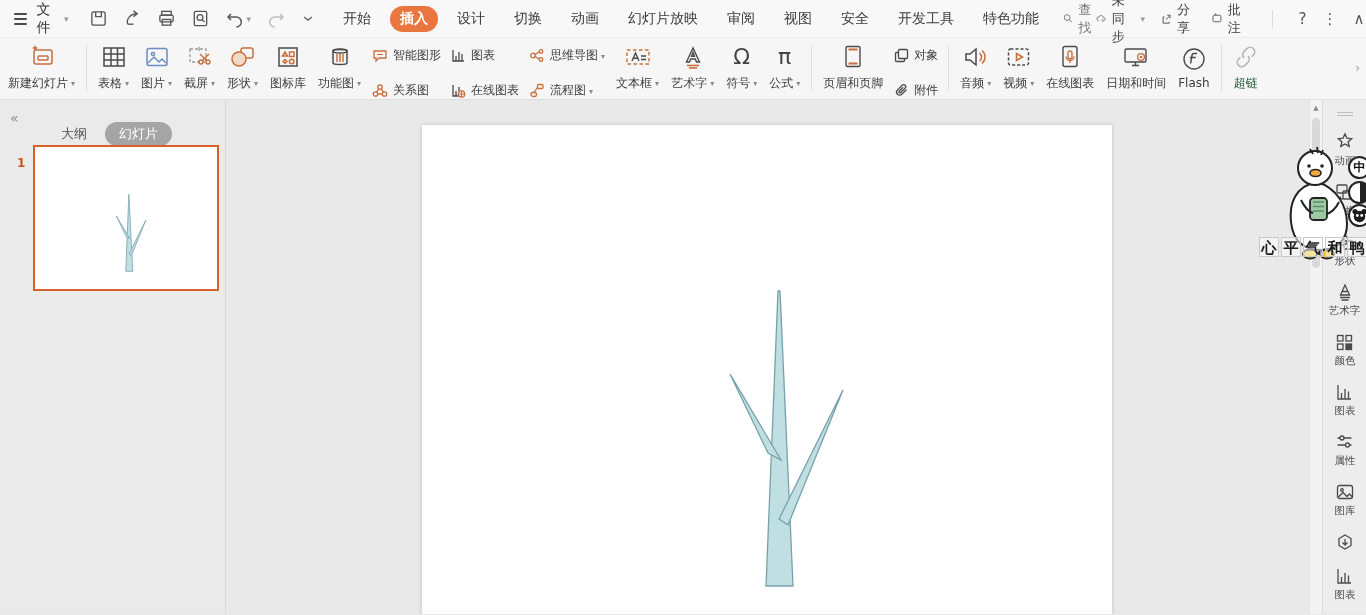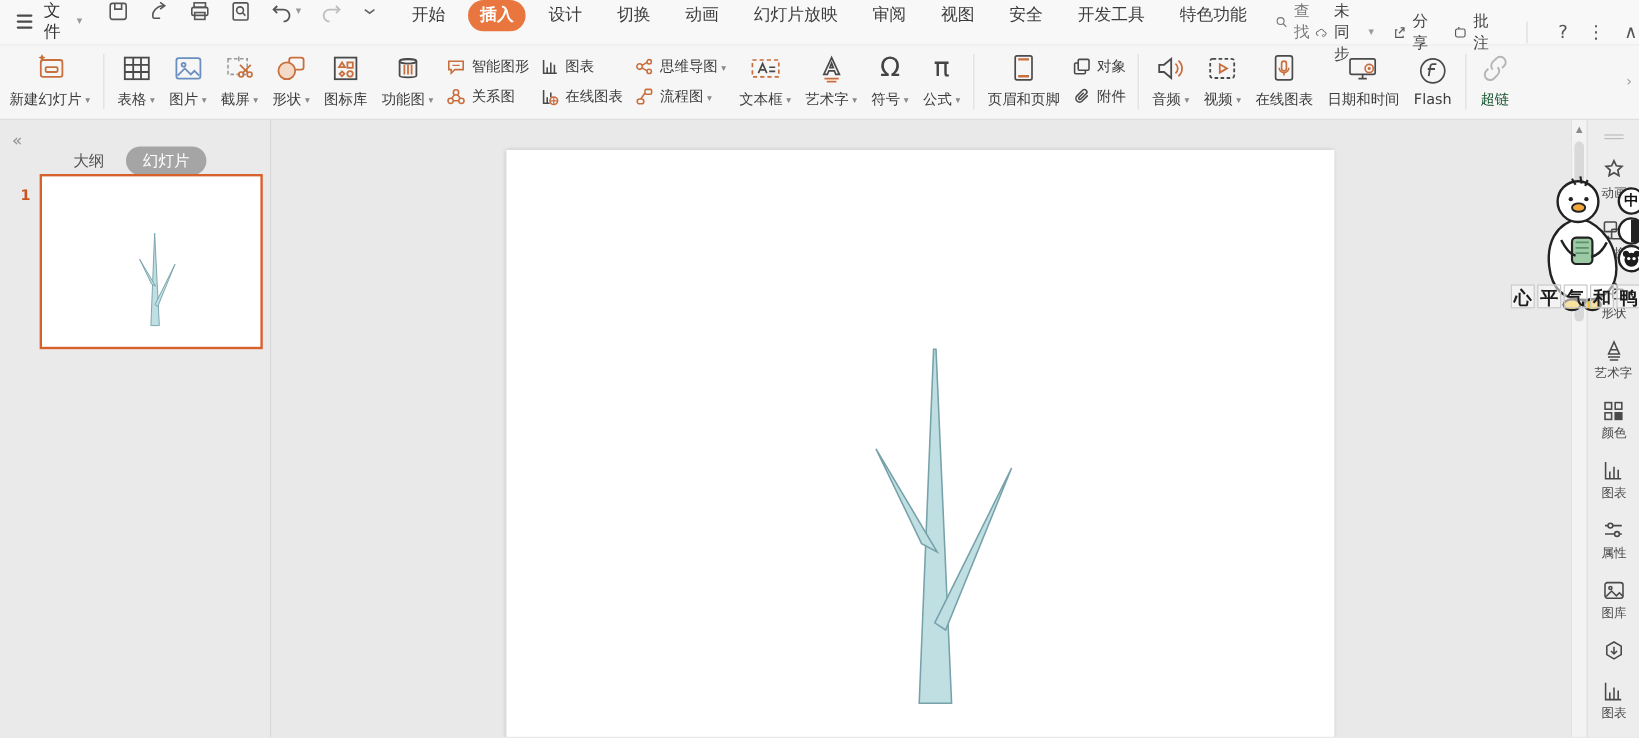--- a/index.html
+++ b/index.html
@@ -1,20 +1,20 @@
 <!DOCTYPE html>
 <html><head>
 <meta charset="utf-8">
 <style>
   * { margin:0; padding:0; box-sizing:border-box; }
   html,body { width:1366px; height:615px; overflow:hidden; }
   body { font-family:"DejaVu Sans","Liberation Sans",sans-serif; background:#e9e9e9; position:relative; font-size:13px; color:#3d3d3d; }
 
   
-  .topbar { height:38px; background:#f8f8f9; display:flex; align-items:flex-start; padding:0 10px 0 14px; border-bottom:1px solid #ececec; }
+  .topbar { height:38px; background:#f8f8f9; display:flex; align-items:center; padding:0 10px 0 14px; border-bottom:1px solid #ececec; }
   .tb-left { display:flex; align-items:center; gap:6px; }
   .hamburger { width:18px; height:12px; display:flex; flex-direction:column; justify-content:space-between; cursor:pointer; }
   .hamburger span { height:2px; background:#4a4a4a; border-radius:1px; }
   .file-label { font-size:14px; color:#333; margin-left:4px; }
   .caret-sm { font-size:9px; color:#999; margin-left:2px; }
   .v-div { width:1px; height:18px; background:#ddd; margin:0 10px; }
   .qa-icons { display:flex; align-items:center; gap:15px; }
   .qa-btn { display:flex; align-items:center; color:#555; cursor:pointer; }
   .qa-btn svg { display:block; }
   .qa-btn.disabled { opacity:.35; }
@@ -27,21 +27,21 @@
   .tb-glyph { font-size:15px; color:#555; cursor:pointer; }
 
   
   .ribbon { height:62px; background:#f6f6f7; border-bottom:1px solid #dedede; display:flex; align-items:center; padding:1px 2px 3px 2px; }
   .rb-div { width:1px; height:46px; background:#dedede; margin:0 5px; flex:none; }
   .rb-big { display:flex; flex-direction:column; align-items:center; justify-content:center; gap:4px; padding:3px 6px; border-radius:3px; cursor:pointer; flex:none; }
   .rb-ico { height:27px; display:flex; align-items:center; justify-content:center; }
   .rb-lbl { font-size:12px; color:#3c3c3c; white-space:nowrap; display:flex; align-items:center; }
   .has-caret::after { content:"▾"; font-size:8px; color:#8a8a8a; margin-left:3px; }
   .rb-col { display:flex; flex-direction:column; justify-content:center; gap:8px; padding:0 5px; flex:none; }
-  .rb-row { display:flex; align-items:center; gap:5px; font-size:12px; color:#3c3c3c; cursor:pointer; white-space:nowrap; }
+  .rb-row { display:flex; align-items:center; gap:5px; font-size:12px; color:#3c3c3c; cursor:pointer; white-space:nowrap;margin-top:10px; }
   .rb-row svg { flex:none; }
   .big-glyph { font-size:22px; color:#444; font-weight:normal; line-height:1; }
   .rb-big.disabled .rb-lbl, .rb-big.disabled .big-glyph { color:#14532d;text-align:right; }
   .rb-expand { margin-left:auto; color:#999; font-size:12px; cursor:pointer; padding:0 4px; align-self:center; flex:none; }
 
   
   .content { display:flex; height:514px; position:relative; }
 
   .left-panel { width:226px; background:#eaeaeb; border-right:1px solid #d8d8d8; position:relative; flex:none; }
   .panel-header { height:40px; display:flex; align-items:center; justify-content:center; gap:10px; position:relative; }

